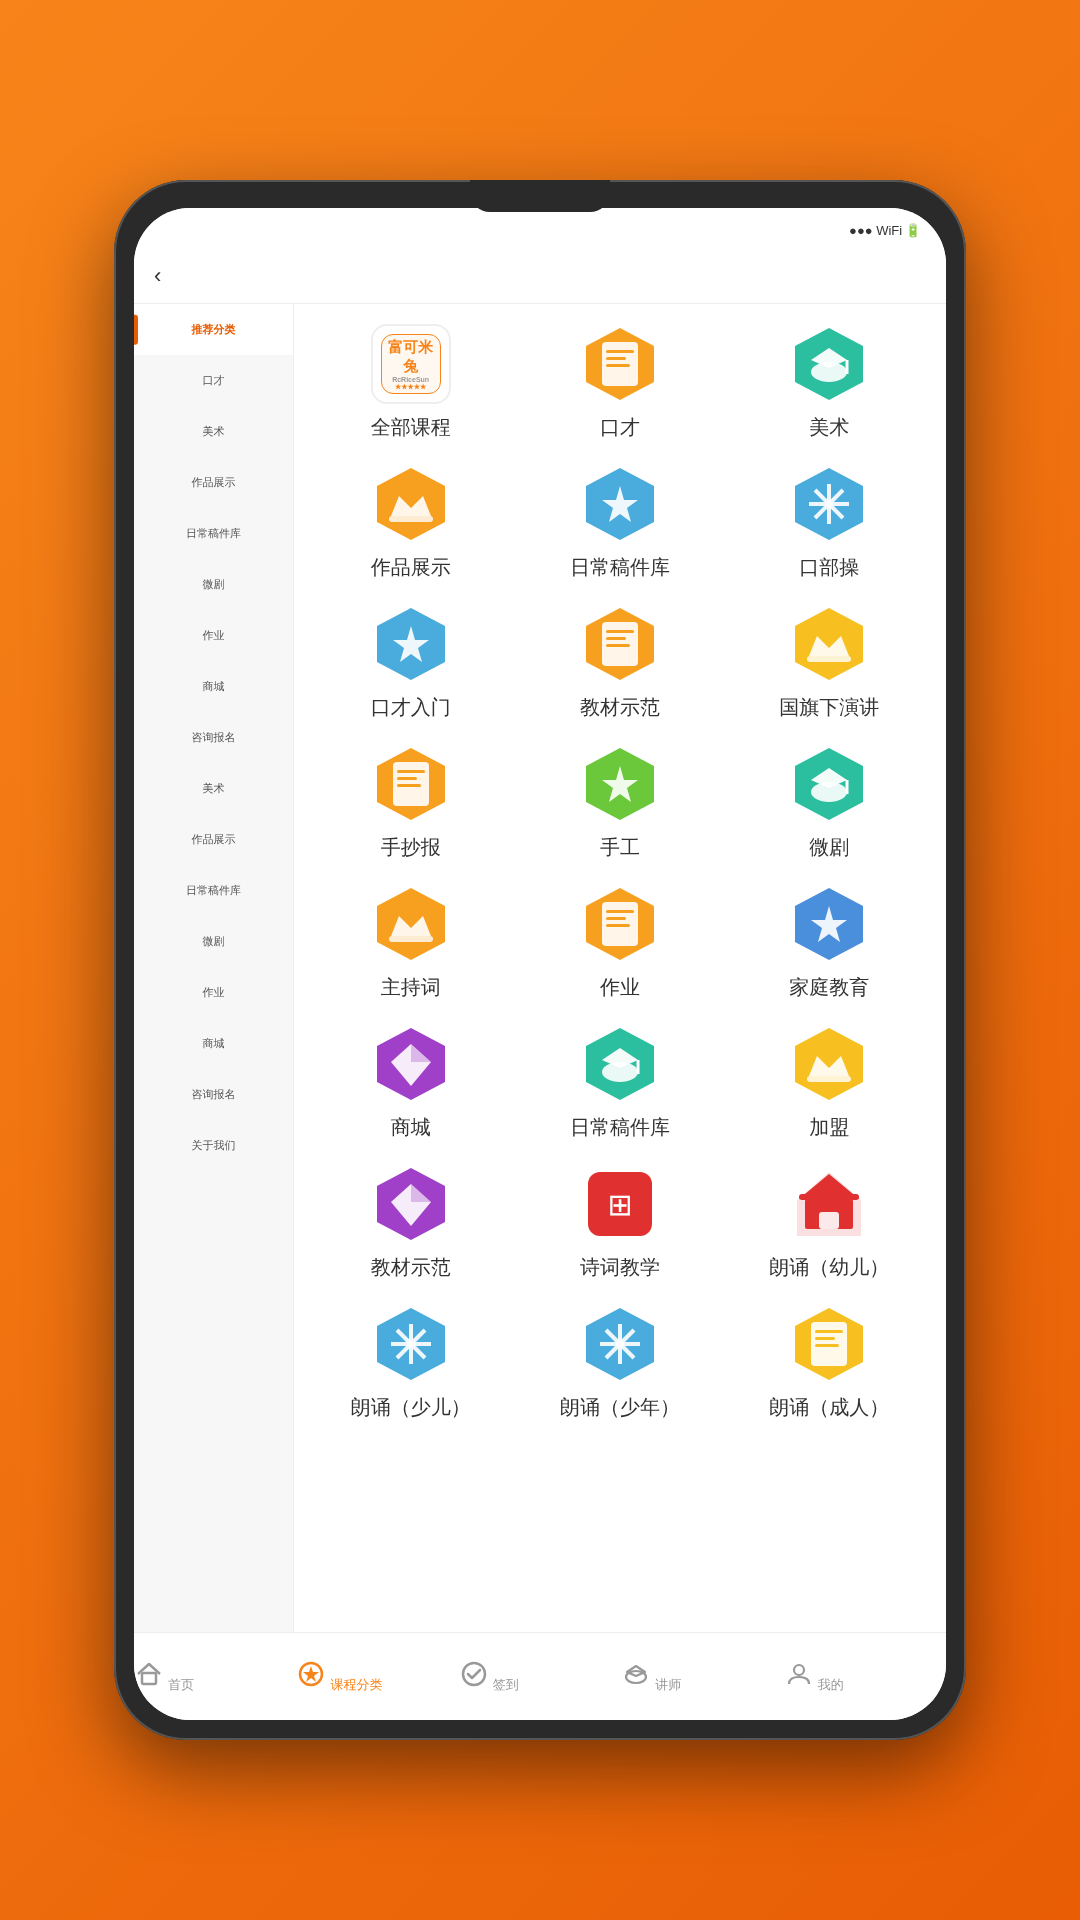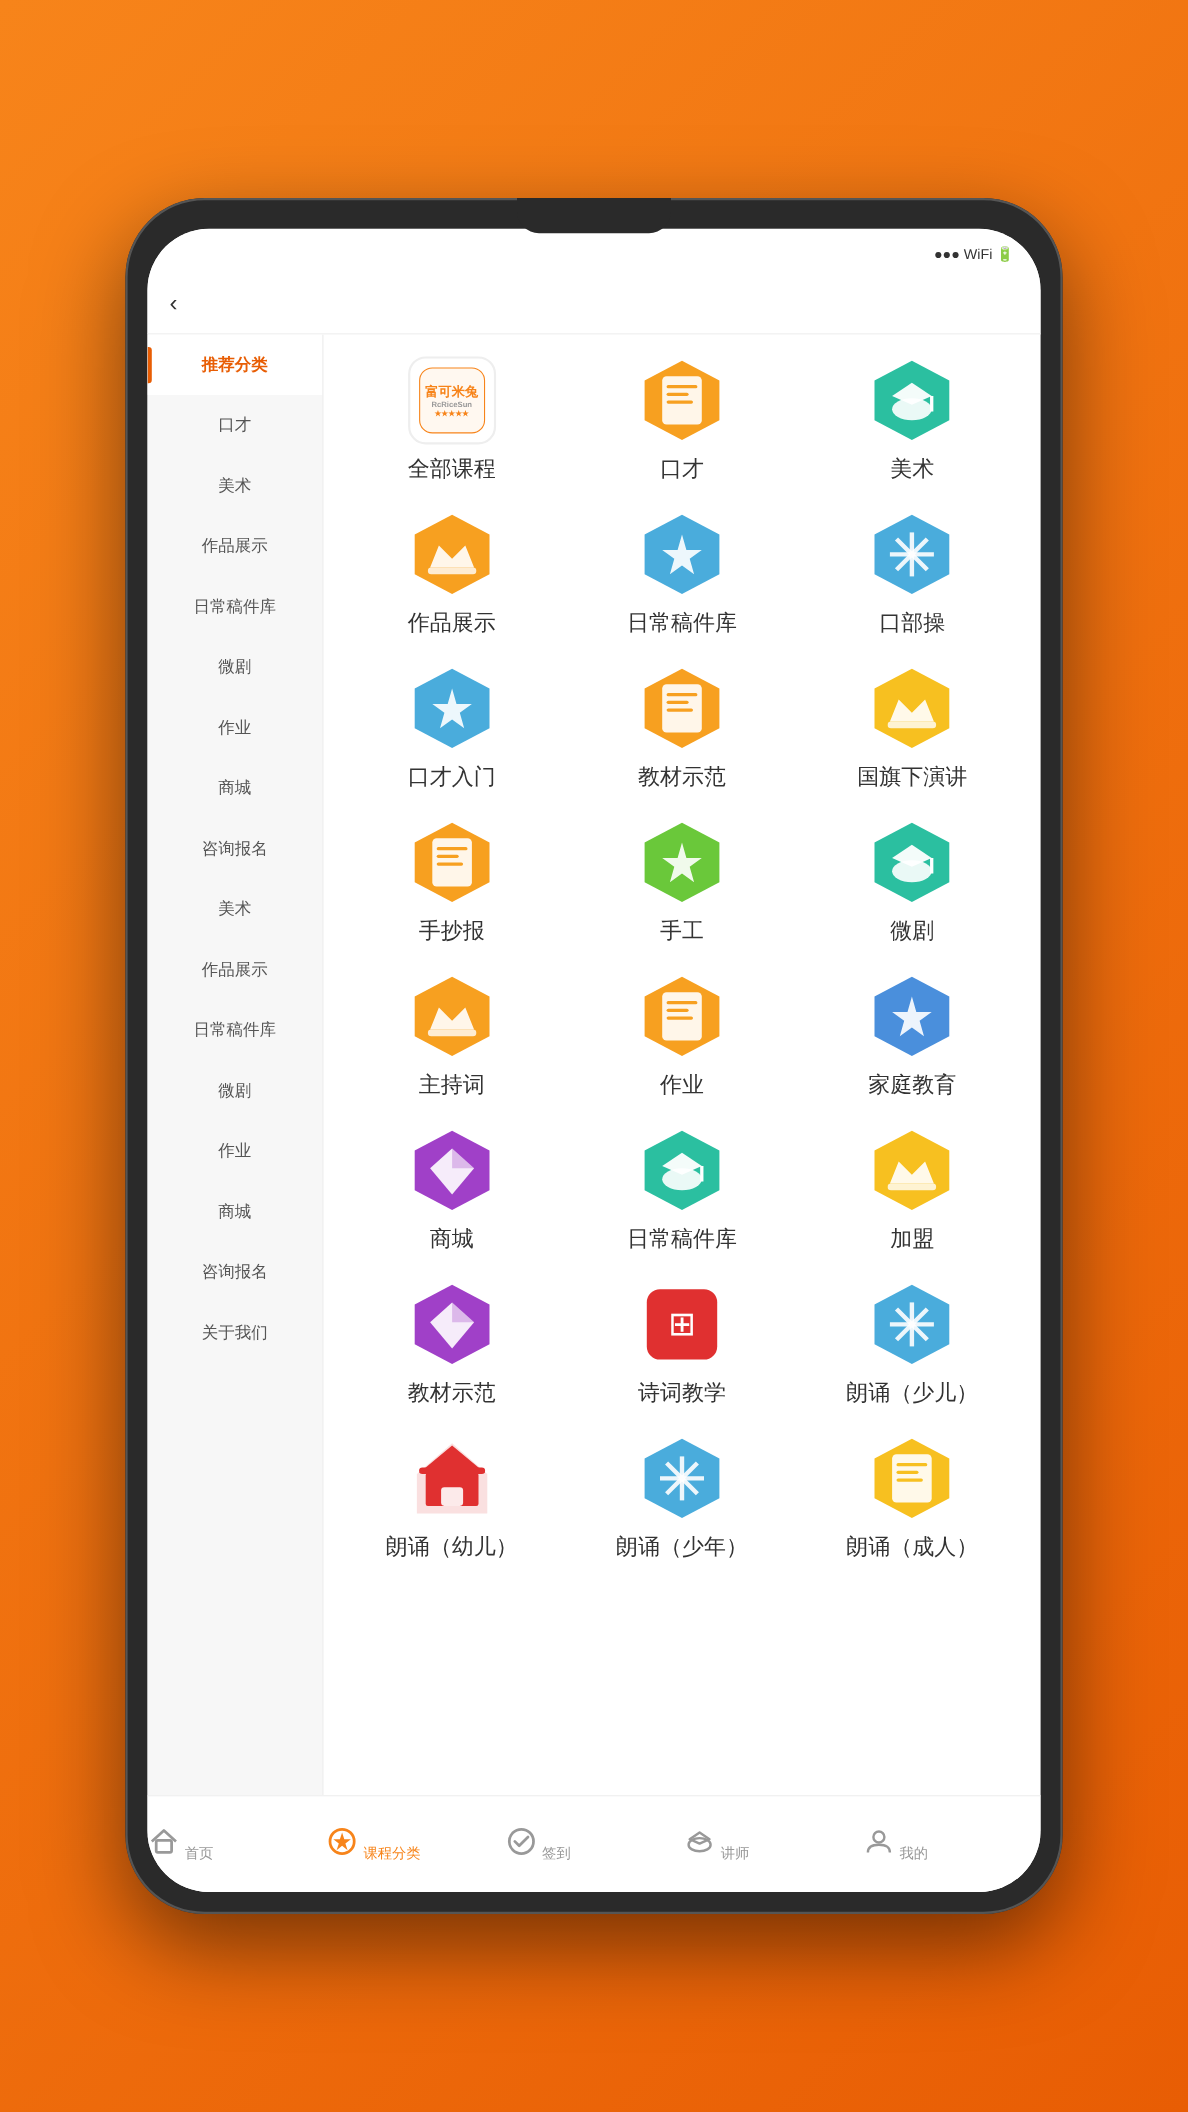--- a/index.html
+++ b/index.html
@@ -99,21 +99,21 @@
       background: #f7f7f7;
       overflow-y: auto;
       flex-shrink: 0;
       border-right: 1px solid #eee;
     }
     .sidebar::-webkit-scrollbar { display: none; }
 
     .sidebar-item {
       padding: 18px 12px;
       text-align: center;
-      font-size: 15px;
+      font-size: 11px;
       color: #555;
       cursor: pointer;
       position: relative;
     }
     .sidebar-item.active {
       background: #fff;
       color: #e85d04;
       font-weight: 600;
     }
     .sidebar-item.active::before {
@@ -262,21 +262,21 @@
           <div class="sidebar-item">关于我们</div>
         </div>
 
       <div class="grid-area">
         <div class="grid">
 
         <div class="grid-item">
               <div class="logo-icon">
       <div style="width:60px;height:60px;background:#fff8f0;border-radius:12px;display:flex;align-items:center;justify-content:center;border:1.5px solid #f7841a;">
         <div style="text-align:center;">
-          <div style="font-size:12px;color:#f7841a;font-weight:bold;">富可米兔</div>
+          <div style="font-size:15px;color:#f7841a;font-weight:bold;">富可米兔</div>
           <div style="font-size:7px;color:#999;">RcRiceSun</div>
           <div style="font-size:7px;color:#f7841a;">★★★★★</div>
         </div>
       </div>
     </div>
               <span class="item-name">全部课程</span>
             </div>
             <div class="grid-item">
               <div class="hex">
       <svg viewBox="0 0 80 80" xmlns="http://www.w3.org/2000/svg">
@@ -467,44 +467,44 @@
               <span class="item-name">教材示范</span>
             </div>
             <div class="grid-item">
               <div class="hex">
       <svg viewBox="0 0 80 80" xmlns="http://www.w3.org/2000/svg">
     <rect x="8" y="8" width="64" height="64" rx="12" fill="#e03030"></rect>
   </svg>
       <span class="icon-label" style="font-size:30px;">⊞</span>
     </div>
               <span class="item-name">诗词教学</span>
-            </div>
-            <div class="grid-item">
-              <div class="hex">
-      <svg viewBox="0 0 80 80" xmlns="http://www.w3.org/2000/svg">
-        <polygon points="40,4 74,22 74,58 40,76 6,58 6,22" fill="#4aacdc"></polygon>
-        <line x1="40" y1="20" x2="40" y2="60" stroke="white" stroke-width="4" opacity="0.9"></line>
-                  <line x1="20" y1="40" x2="60" y2="40" stroke="white" stroke-width="4" opacity="0.9"></line>
-                  <line x1="26" y1="26" x2="54" y2="54" stroke="white" stroke-width="4" opacity="0.9"></line>
-                  <line x1="54" y1="26" x2="26" y2="54" stroke="white" stroke-width="4" opacity="0.9"></line>
-      </svg>
-    </div>
-              <span class="item-name">朗诵（少儿）</span>
             </div>
             <div class="grid-item">
               <div class="hex">
       <svg viewBox="0 0 80 80" xmlns="http://www.w3.org/2000/svg">
     <polygon points="40,8 72,36 72,72 8,72 8,36" fill="#e03030" opacity="0.15"></polygon>
     <polygon points="40,10 70,35 10,35" fill="#e03030"></polygon>
     <rect x="16" y="35" width="48" height="30" rx="2" fill="#e03030"></rect>
     <rect x="30" y="48" width="20" height="17" rx="3" fill="white" opacity="0.9"></rect>
     <rect x="10" y="30" width="60" height="6" rx="3" fill="#e03030"></rect>
   </svg>
     </div>
               <span class="item-name">朗诵（幼儿）</span>
+            </div>
+            <div class="grid-item">
+              <div class="hex">
+      <svg viewBox="0 0 80 80" xmlns="http://www.w3.org/2000/svg">
+        <polygon points="40,4 74,22 74,58 40,76 6,58 6,22" fill="#4aacdc"></polygon>
+        <line x1="40" y1="20" x2="40" y2="60" stroke="white" stroke-width="4" opacity="0.9"></line>
+                  <line x1="20" y1="40" x2="60" y2="40" stroke="white" stroke-width="4" opacity="0.9"></line>
+                  <line x1="26" y1="26" x2="54" y2="54" stroke="white" stroke-width="4" opacity="0.9"></line>
+                  <line x1="54" y1="26" x2="26" y2="54" stroke="white" stroke-width="4" opacity="0.9"></line>
+      </svg>
+    </div>
+              <span class="item-name">朗诵（少儿）</span>
             </div>
             <div class="grid-item">
               <div class="hex">
       <svg viewBox="0 0 80 80" xmlns="http://www.w3.org/2000/svg">
         <polygon points="40,4 74,22 74,58 40,76 6,58 6,22" fill="#4aacdc"></polygon>
         <line x1="40" y1="20" x2="40" y2="60" stroke="white" stroke-width="4" opacity="0.9"></line>
                   <line x1="20" y1="40" x2="60" y2="40" stroke="white" stroke-width="4" opacity="0.9"></line>
                   <line x1="26" y1="26" x2="54" y2="54" stroke="white" stroke-width="4" opacity="0.9"></line>
                   <line x1="54" y1="26" x2="26" y2="54" stroke="white" stroke-width="4" opacity="0.9"></line>
       </svg>

